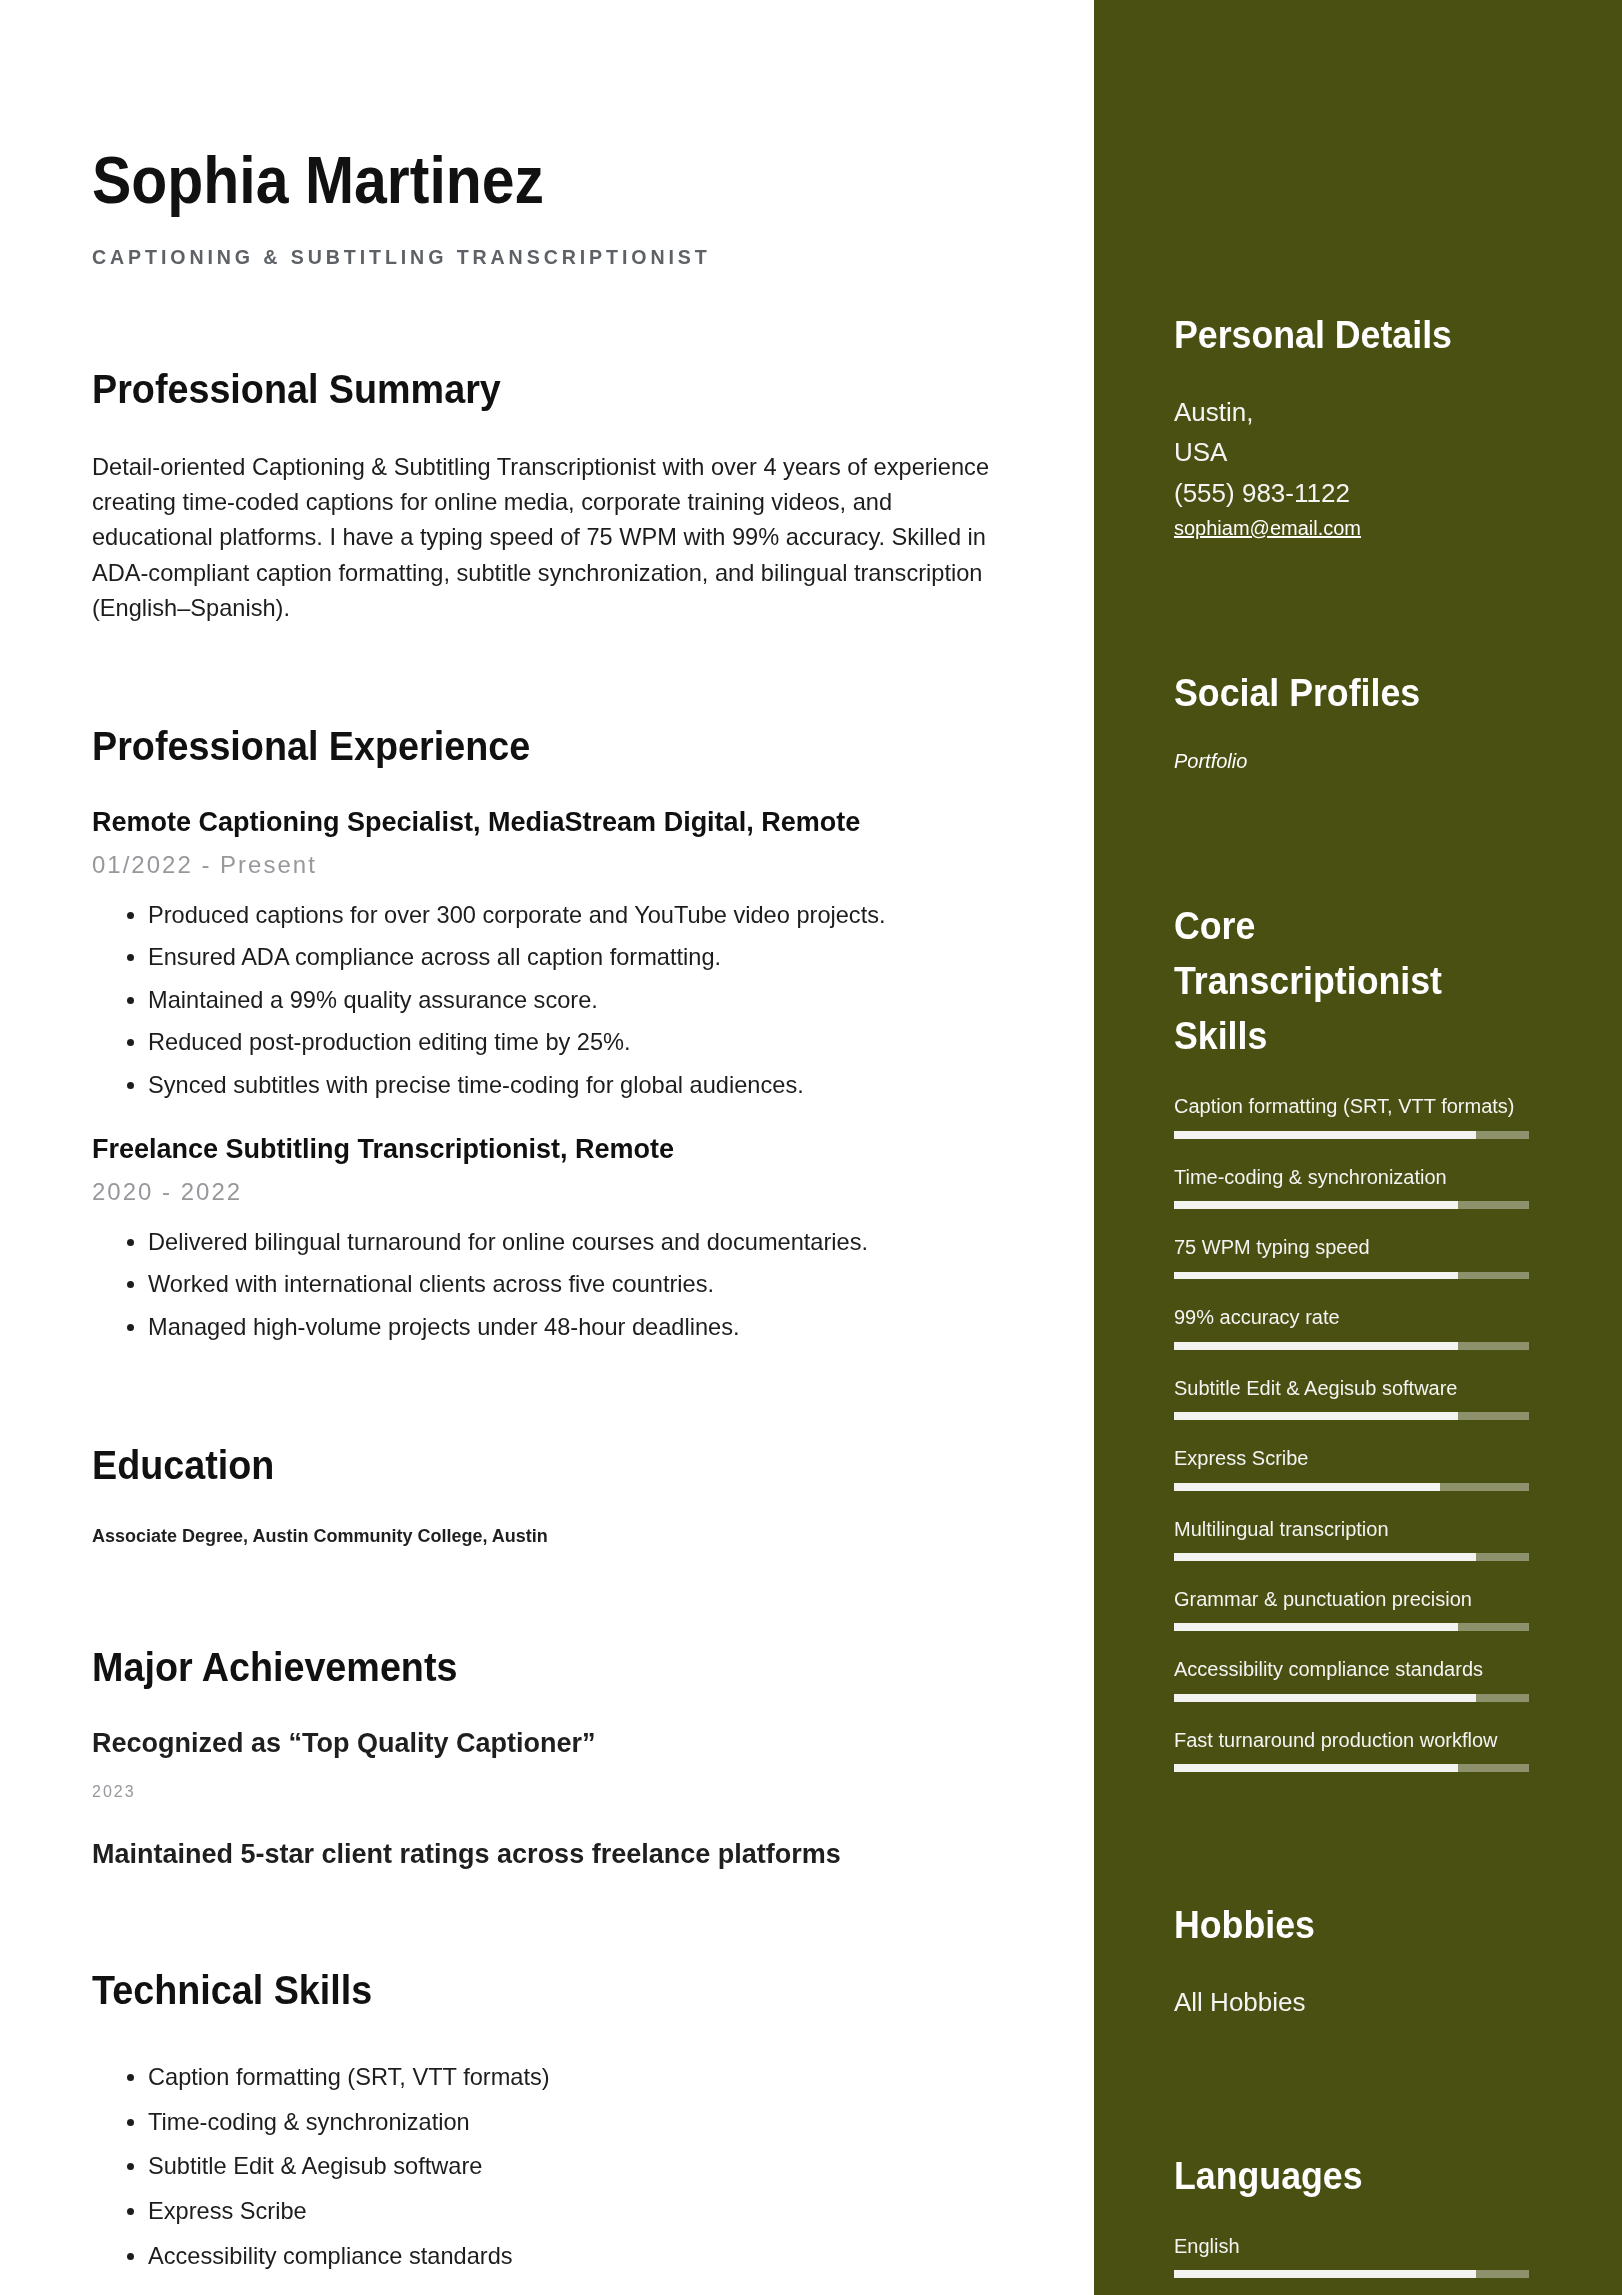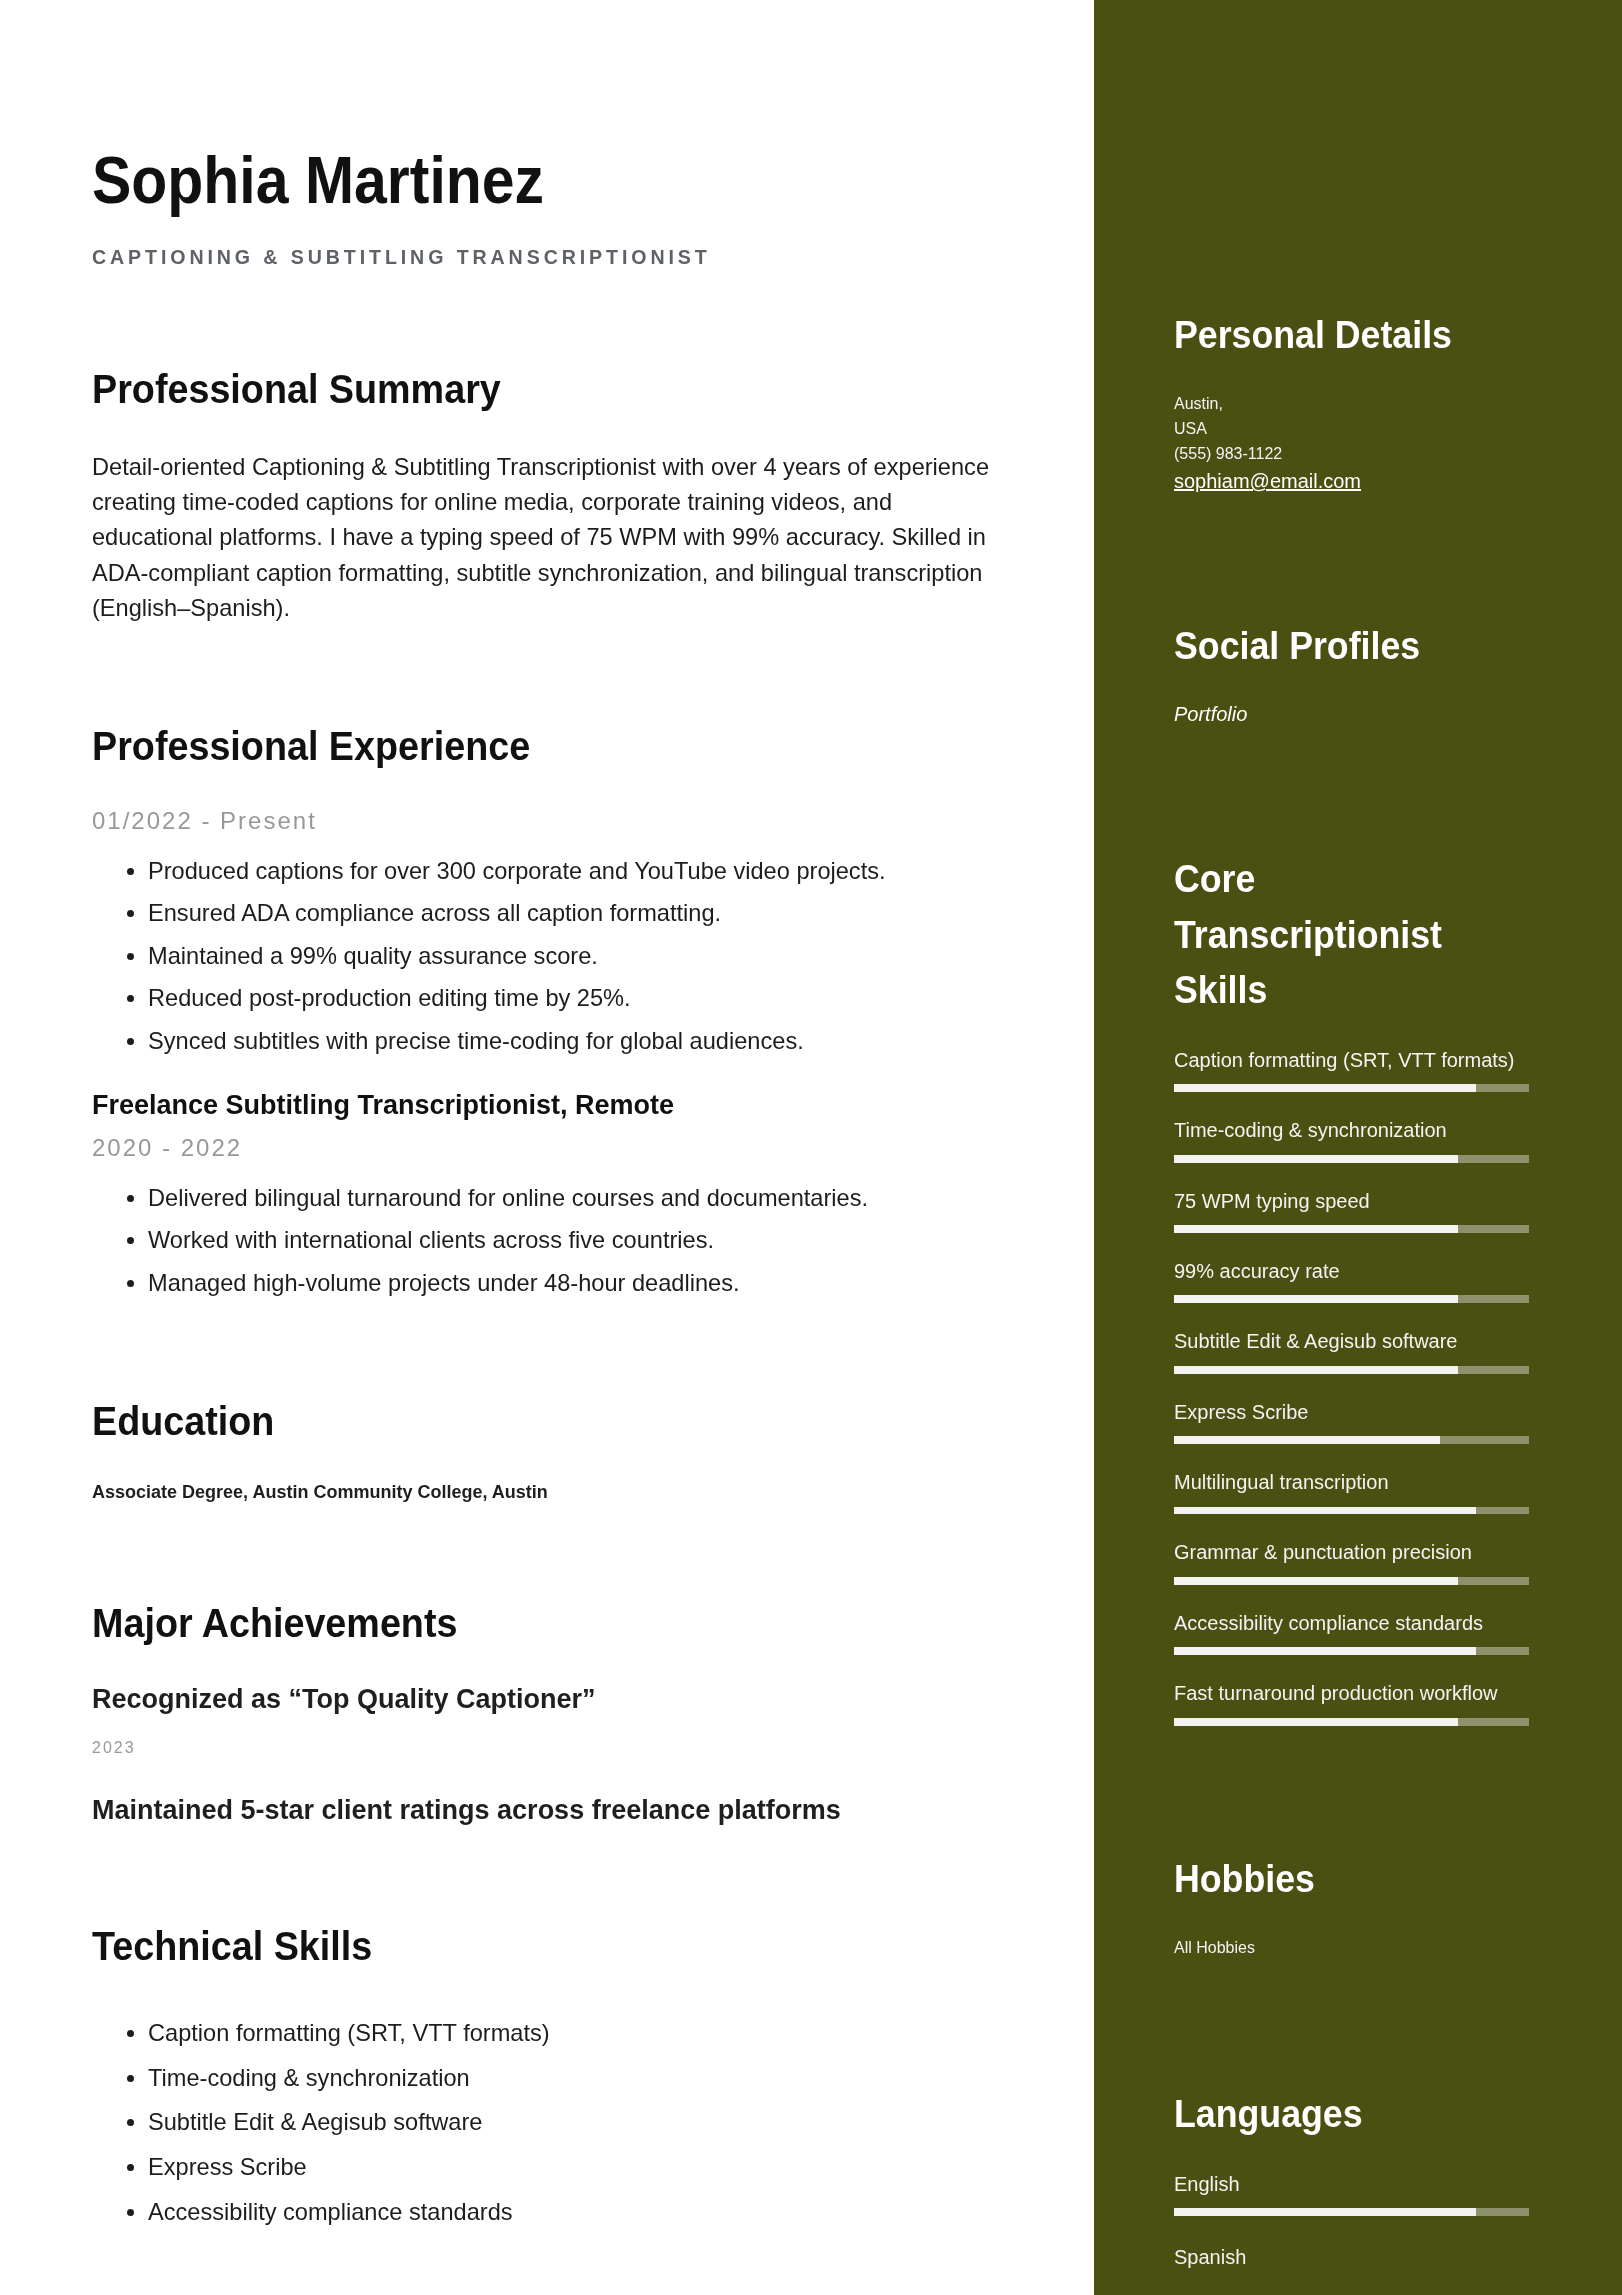--- a/index.html
+++ b/index.html
@@ -37,21 +37,21 @@
   
   .sidebar {
     flex:1; background:var(--sidebar-bg, #4a4f12); color:#fff;
     padding:308px 94px 52px 80px;
   }
   .side-section + .side-section { margin-top:126px; }
   h2.side-h {
     font-size:38px; font-weight:700; line-height:1.45; color:#fff;
     margin-bottom:29px; transform:scaleX(.94); transform-origin:left center;
   }
-  .side-text { font-size:16px; line-height:1.55; color:#f4f4f2; }
+  .side-text { font-size:26px; line-height:1.55; color:#f4f4f2; }
   .side-link { font-size:20px; color:#fff; text-decoration:none; display:inline-block;font-style:italic; }
   .email-link { font-size:20px; color:#fff; text-decoration:underline; display:inline-block; margin-top:3.9px; }
   .skill-item { margin-bottom:25px; }
   .skill-label { font-size:20px; line-height:1.35; color:#f4f4f2; display:block; }
   .bar-track {
     margin-top:10.5px; height:7.9px; width:100%;
     background:rgba(255,255,255,.38);
   }
   .bar-fill { height:100%; background:#f3f3f1; }
   .lang-item { margin-bottom:27.5px; }
@@ -68,20 +68,21 @@
 
     <section>
       <h2 class="main-h">Professional Summary</h2>
       <p class="para">Detail-oriented Captioning &amp; Subtitling Transcriptionist with over 4 years of experience creating time-coded captions for online media, corporate training videos, and educational platforms. I have a typing speed of 75 WPM with 99% accuracy. Skilled in ADA-compliant caption formatting, subtitle synchronization, and bilingual transcription (English–Spanish).</p>
     </section>
 
     <section>
       <h2 class="main-h">Professional Experience</h2>
 
       <div class="job">
+        <div class="job-title">Remote Captioning Specialist, MediaStream Digital, Remote</div>
         <div class="dates">01/2022 - Present</div>
         <ul class="bullets">
           <li>Produced captions for over 300 corporate and YouTube video projects.</li>
           <li>Ensured ADA compliance across all caption formatting.</li>
           <li>Maintained a 99% quality assurance score.</li>
           <li>Reduced post-production editing time by 25%.</li>
           <li>Synced subtitles with precise time-coding for global audiences.</li>
         </ul>
       </div>
 

